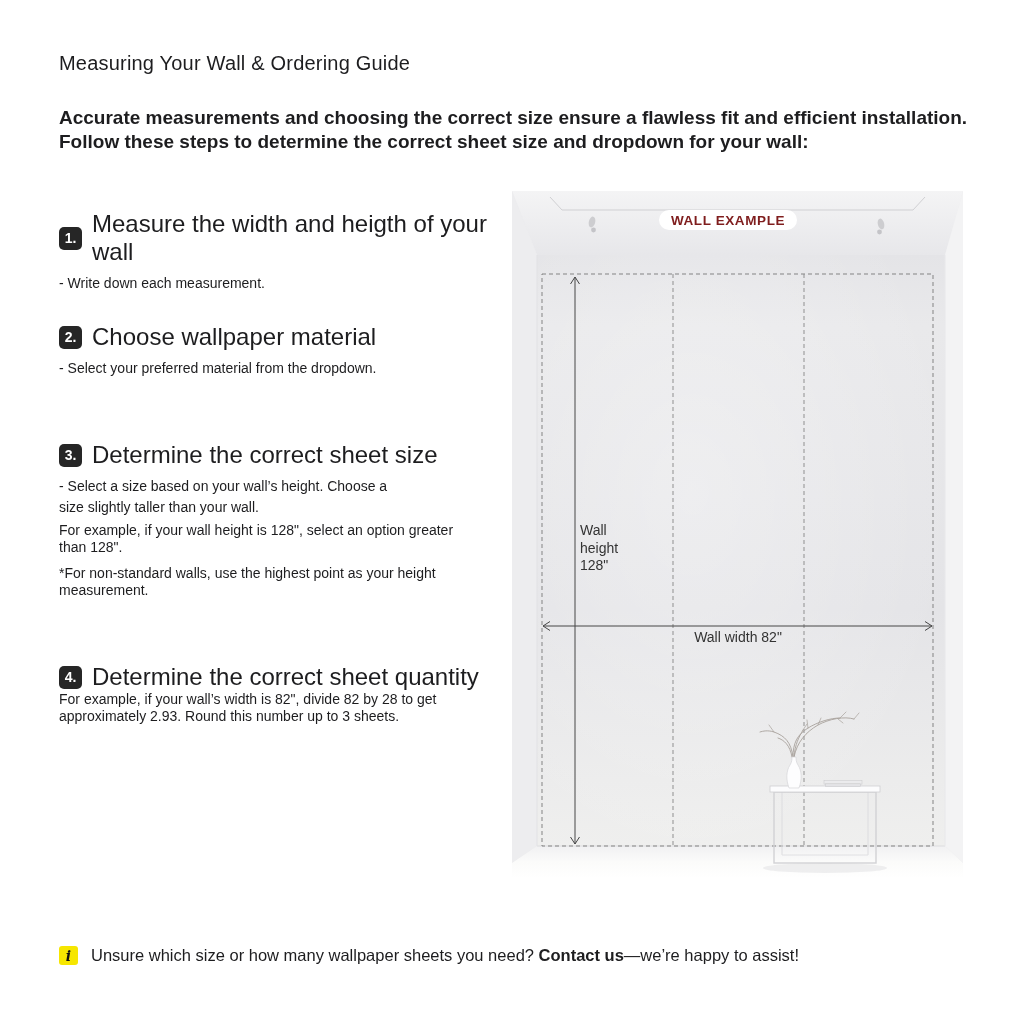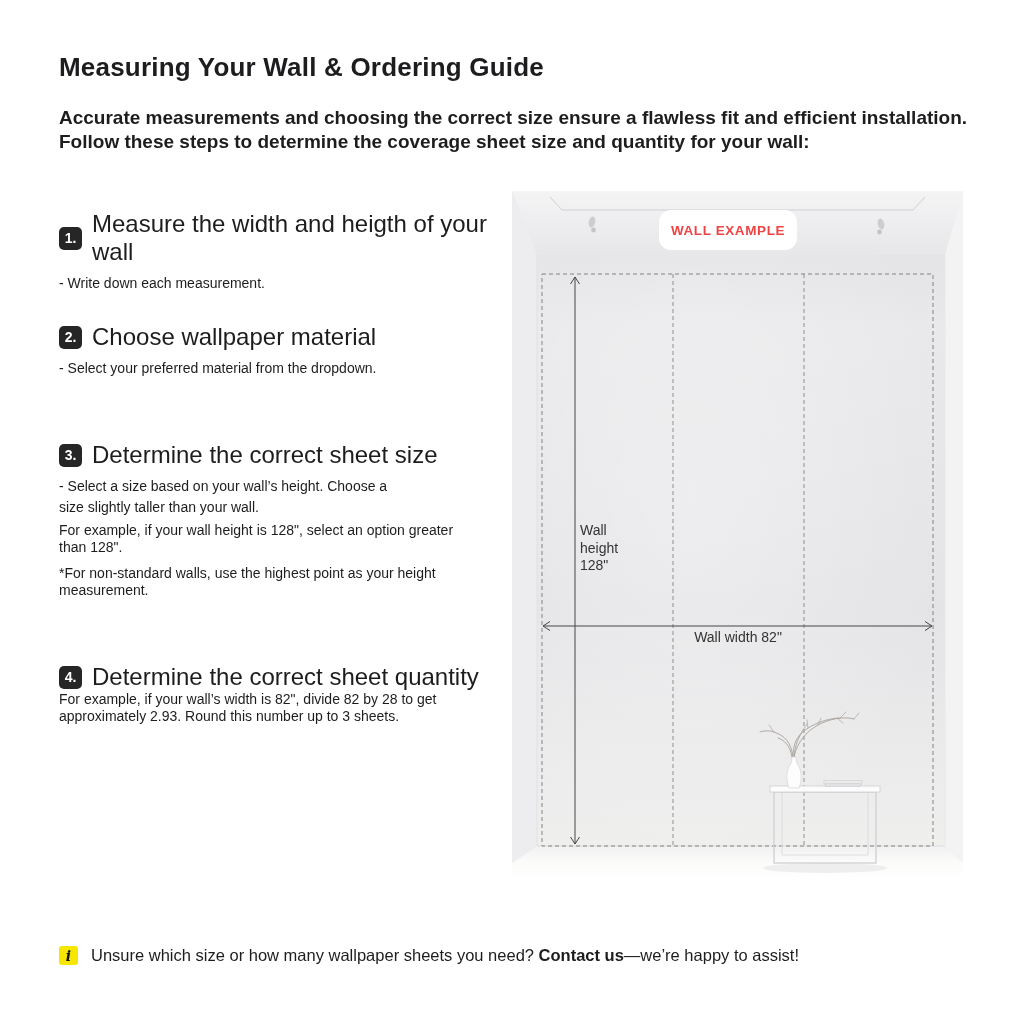--- a/index.html
+++ b/index.html
@@ -3,21 +3,21 @@
 <meta charset="utf-8">
 <style>
   html,body{margin:0;padding:0}
   body{
     width:1024px;height:1024px;background:#ffffff;position:relative;
     font-family:"Liberation Sans",sans-serif;color:#1d1d1f;overflow:hidden;
   }
   .abs{position:absolute}
   .line{white-space:nowrap}
 
-  #page-title{left:59px;top:52px;font-size:26px;font-weight:700;letter-spacing:.2px}
+  #page-title{left:59px;top:52px;font-size:20px;font-weight:400;letter-spacing:.2px}
   #intro{left:59px;top:106px;font-size:19px;font-weight:600;line-height:24px}
 
   .step{position:absolute;left:59px;width:475px}
   #step1{top:210px}
   #step2{top:323px}
   #step3{top:441px}
   #step4{top:663px}
   .step-head{display:flex;align-items:center;gap:10px}
   .badge{
     width:23px;height:23px;background:#262626;border-radius:5px;color:#fff;
@@ -36,35 +36,35 @@
     font-family:"DejaVu Serif",serif;font-style:italic;font-weight:700;font-size:14px;color:#111;
   }
   #footer .contact{font-weight:700}
 
   #photo{
     position:absolute;left:512px;top:191px;width:451px;height:687px;overflow:hidden;
     background:#ebebed;
   }
   #photo svg{position:absolute;left:0;top:0}
   .photo-tag{
-    position:absolute;left:147px;top:19px;width:138px;height:40px;background:#ffffff;
+    position:absolute;left:147px;top:19px;width:138px;height:20px;background:#ffffff;
     border-radius:12px;display:flex;align-items:center;justify-content:center;
-    font-size:13.5px;font-weight:700;letter-spacing:.6px;color:#ef4444;
+    font-size:13.5px;font-weight:700;letter-spacing:.6px;color:#7f1d1d;
   }
   .h-label{position:absolute;left:68px;top:331px;width:58px;font-size:14px;line-height:17.5px;color:#333}
   .w-label{position:absolute;left:120px;top:438px;width:212px;text-align:center;font-size:14px;color:#333}
 </style>
 </head>
 <body>
 
 <div class="abs" id="page-title">Measuring Your Wall &amp; Ordering Guide</div>
 
 <div class="abs" id="intro">
   <div class="line">Accurate measurements and choosing the correct size ensure a flawless fit and efficient installation.</div>
-  <div class="line">Follow these steps to determine the coverage sheet size and quantity for your wall:</div>
+  <div class="line">Follow these steps to determine the correct sheet size and dropdown for your wall:</div>
 </div>
 
 <div class="step" id="step1">
   <div class="step-head">
     <div class="badge">1.</div>
     <div class="step-title">Measure the width and heigth of your wall</div>
   </div>
   <div class="desc">
     <div class="line">- Write down each measurement.</div>
   </div>

